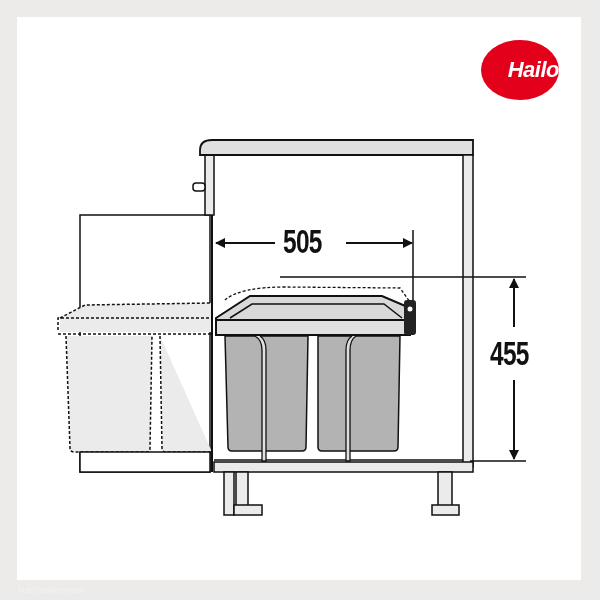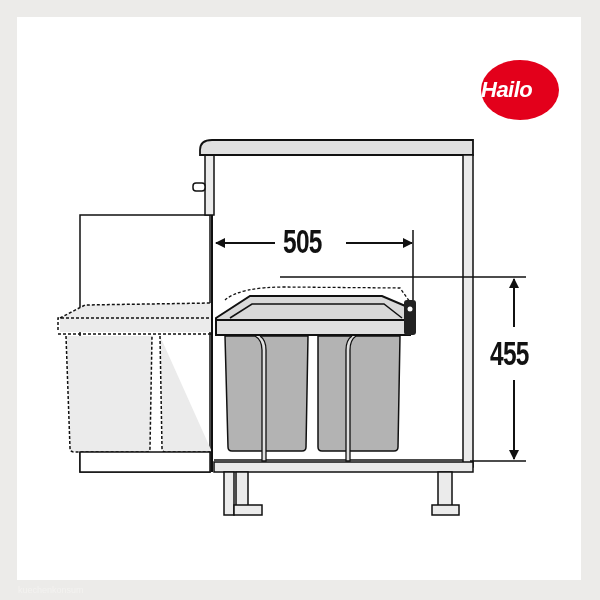--- a/index.html
+++ b/index.html
@@ -1,19 +1,19 @@
 <!DOCTYPE html>
 <html><head>
   <meta charset="utf-8">
   <style>
     html, body { margin: 0; padding: 0; }
     body { width: 600px; height: 600px; background: #ecebe9; position: relative; overflow: hidden; font-family: "Liberation Sans", sans-serif; }
     .frame { position: absolute; left: 17px; top: 17px; width: 564px; height: 563px; background: #ffffff; }
     .drawing { position: absolute; left: 0; top: 0; width: 600px; height: 600px; }
-    .logo { position: absolute; left: 481px; top: 60px; width: 78px; height: 60px; border-radius: 50%; background: #e3001b; display: flex; align-items: center; justify-content: flex-start; }
+    .logo { position: absolute; left: 481px; top: 40px; width: 78px; height: 60px; border-radius: 50%; background: #e3001b; display: flex; align-items: center; justify-content: flex-end; }
     .logo span { color: #ffffff; font-family: "Liberation Sans", sans-serif; font-weight: bold; font-style: italic; font-size: 22px; letter-spacing: -0.5px; }
     .watermark { position: absolute; left: 18px; top: 585px; font-size: 9px; color: #f3f2f0; font-family: "Liberation Sans", sans-serif; }
     .dim-label { position: absolute; font-family: "Liberation Sans", sans-serif; font-weight: bold; color: #111; font-size: 34px; transform: scaleX(0.72); transform-origin: left top; letter-spacing: -1px; }
   </style>
 </head>
 <body>
 
 <div class="frame"></div>
 
 <svg class="drawing" viewBox="0 0 600 600" xmlns="http://www.w3.org/2000/svg">

